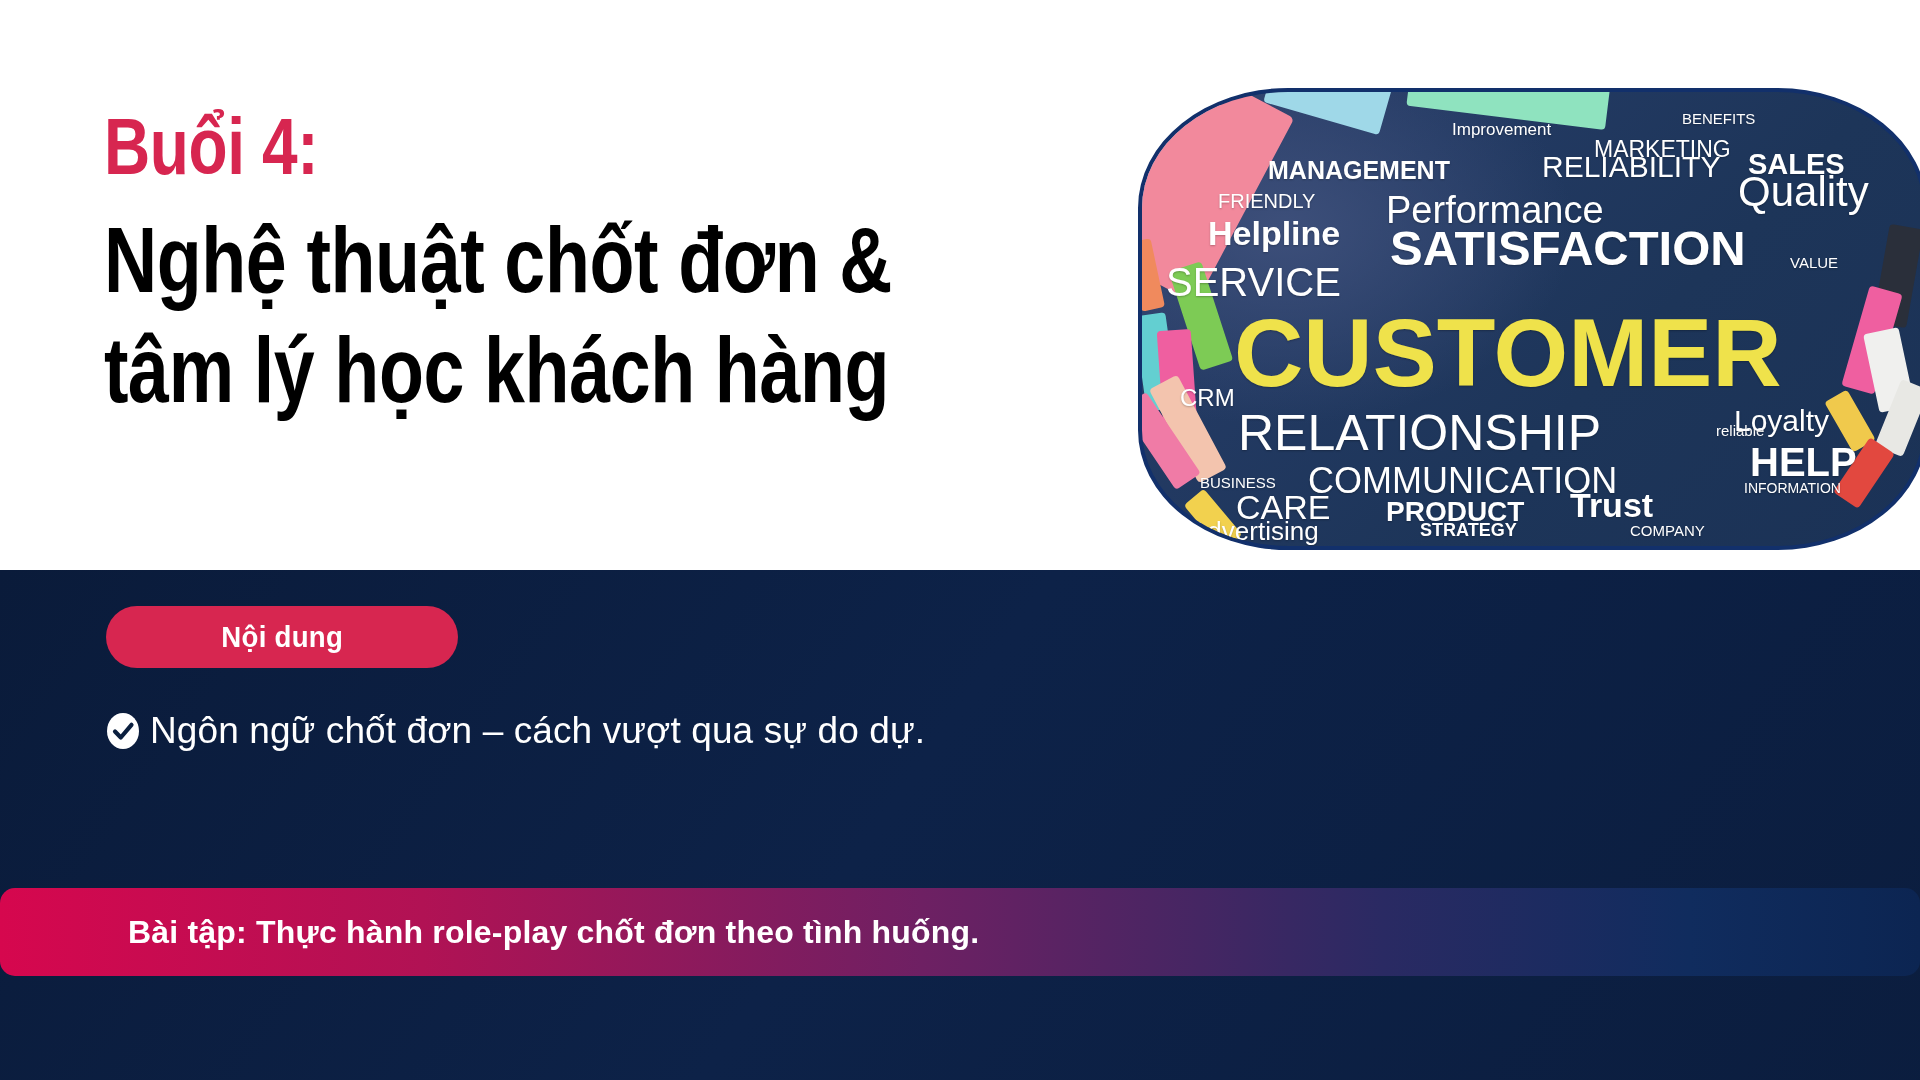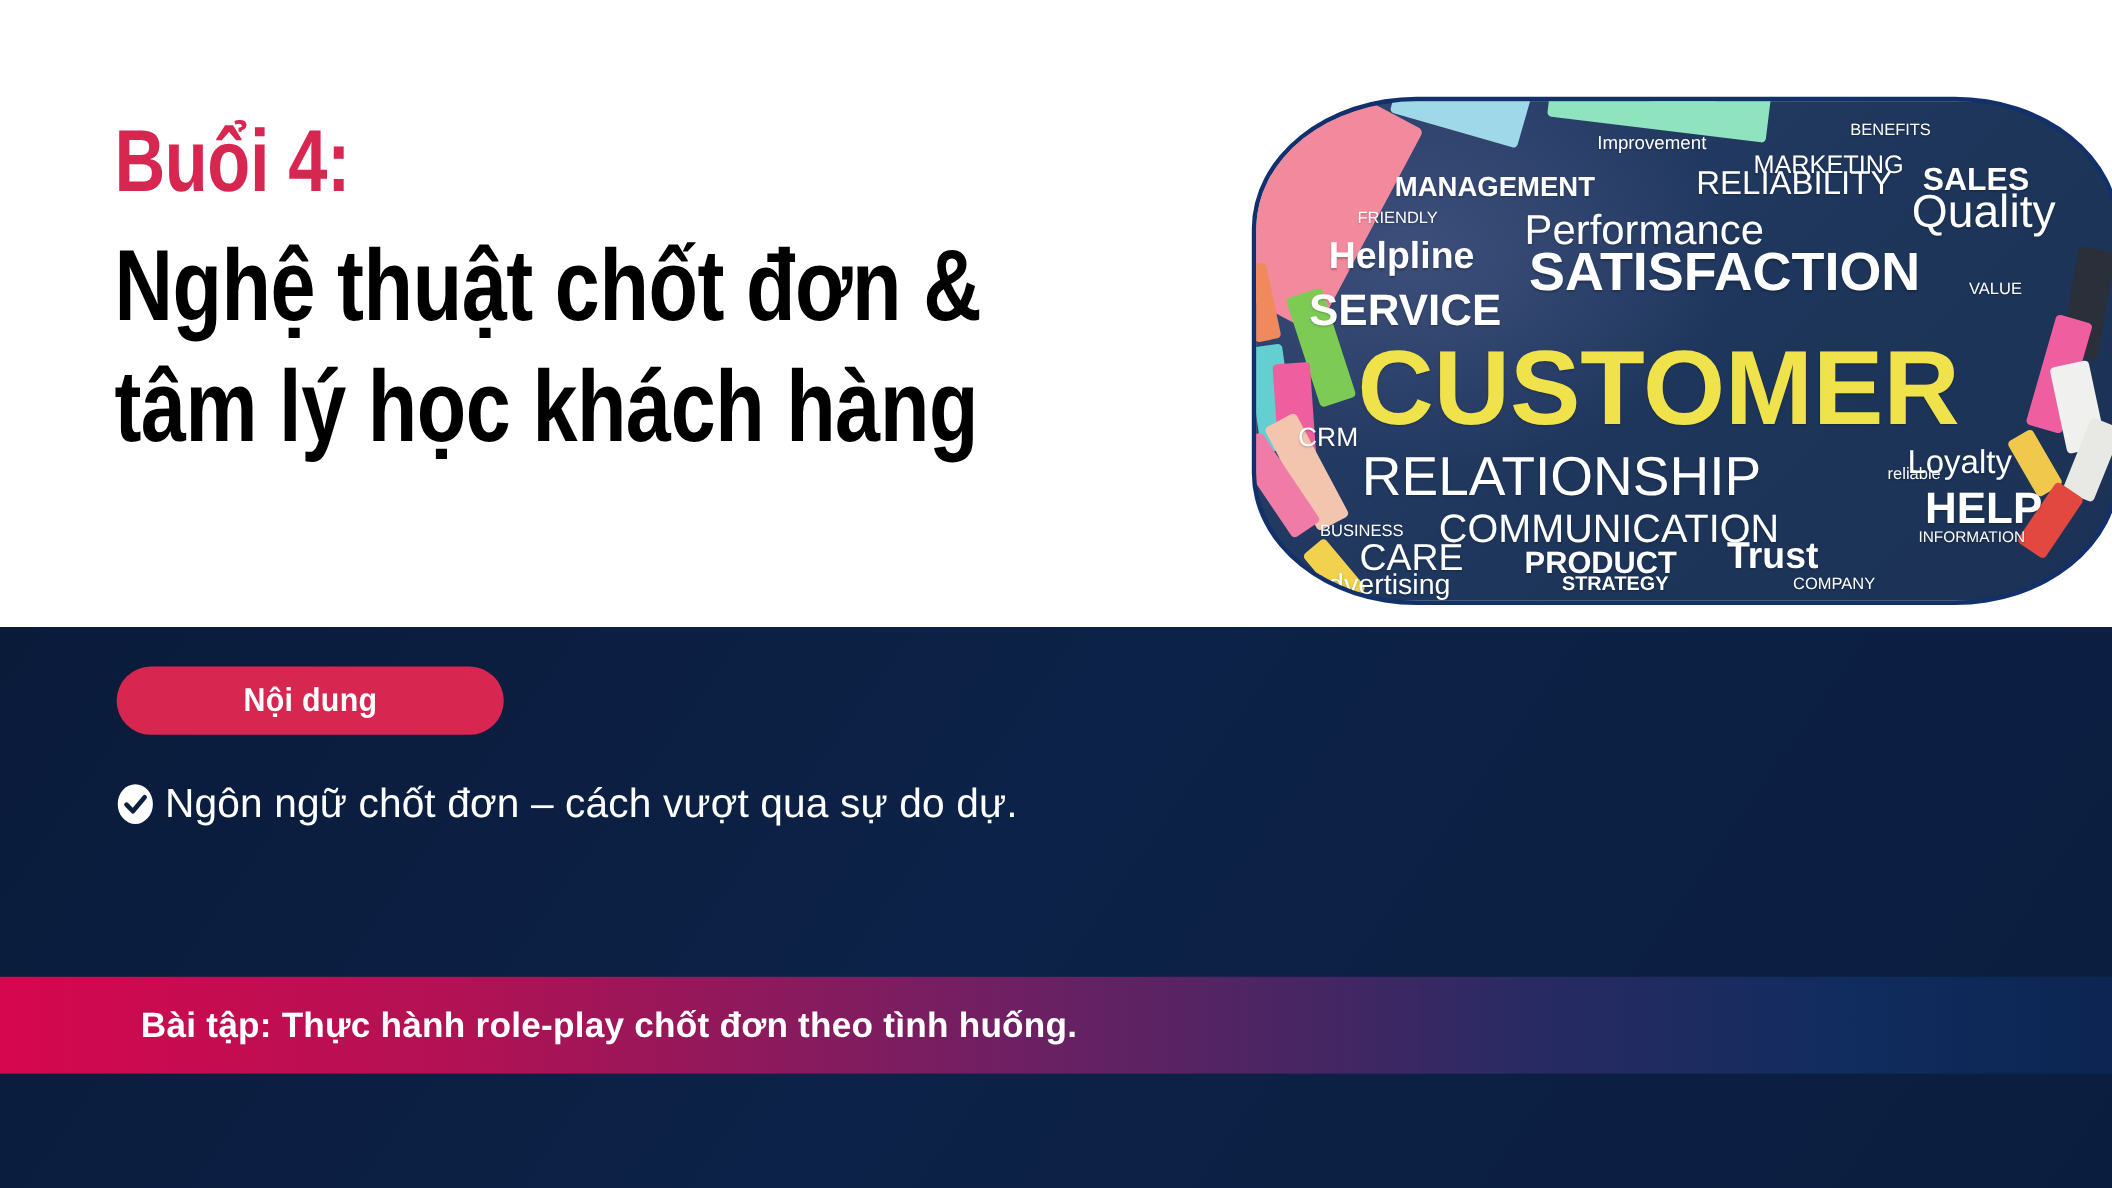--- a/index.html
+++ b/index.html
@@ -135,21 +135,21 @@
     font-size:37px;
     font-weight:400;
     white-space:nowrap;
     letter-spacing:0.1px;
   }
 
   .exercise-bar {
     position:absolute; left:0; top:318px;
     width:1920px; height:88px;
     background:linear-gradient(90deg,#D6074E 0%,#B11254 22%,#6E2063 48%,#2A2A63 72%,#102C5E 88%,#0C2552 100%);
-    display:flex; align-items:center;
+    display:flex; align-items:center;border-radius:15px;
   }
   .exercise-text {
     margin-left:128px;
     color:#ffffff;
     font-family:"Liberation Sans Narrow","Liberation Sans", sans-serif;
     font-weight:bold;
     font-size:32px;
     white-space:nowrap;
     letter-spacing:0.2px;
   }
@@ -189,25 +189,25 @@
       <div class="pin red1"></div>
 
       <div id="wc-words">
           <div class="wc-word" style="left: 310px; top: 28px; font-size: 17px; font-weight: 400; color: rgb(255, 255, 255);">Improvement</div>
           <div class="wc-word" style="left: 540px; top: 18px; font-size: 15px; font-weight: 400; color: rgb(255, 255, 255);">BENEFITS</div>
           <div class="wc-word" style="left: 452px; top: 44px; font-size: 23px; font-weight: 400; color: rgb(255, 255, 255);">MARKETING</div>
           <div class="wc-word" style="left: 606px; top: 56px; font-size: 29px; font-weight: 700; color: rgb(255, 255, 255);">SALES</div>
           <div class="wc-word" style="left: 126px; top: 64px; font-size: 25px; font-weight: 600; color: rgb(255, 255, 255);">MANAGEMENT</div>
           <div class="wc-word" style="left: 400px; top: 58px; font-size: 30px; font-weight: 400; color: rgb(255, 255, 255);">RELIABILITY</div>
           <div class="wc-word" style="left: 596px; top: 76px; font-size: 42px; font-weight: 400; color: rgb(255, 255, 255);">Quality</div>
-          <div class="wc-word" style="left: 92px; top: 98px; font-size: 15px; font-weight: 400; color: rgb(255, 255, 255);">FRIENDLY</div>
+          <div class="wc-word" style="left: 76px; top: 98px; font-size: 20px; font-weight: 400; color: rgb(255, 255, 255);">FRIENDLY</div>
           <div class="wc-word" style="left: 244px; top: 97px; font-size: 38px; font-weight: 400; color: rgb(255, 255, 255);">Performance</div>
           <div class="wc-word" style="left: 66px; top: 122px; font-size: 34px; font-weight: 600; color: rgb(255, 255, 255);">Helpline</div>
           <div class="wc-word" style="left: 248px; top: 128px; font-size: 49px; font-weight: 700; color: rgb(255, 255, 255);">SATISFACTION</div>
-          <div class="wc-word" style="left: 48px; top: 168px; font-size: 40px; font-weight: 700; color: rgb(255, 255, 255);">SERVICE</div>
+          <div class="wc-word" style="left: 24px; top: 168px; font-size: 40px; font-weight: 400; color: rgb(255, 255, 255);">SERVICE</div>
           <div class="wc-word" style="left: 648px; top: 162px; font-size: 15px; font-weight: 400; color: rgb(255, 255, 255);">VALUE</div>
           <div class="wc-word" style="left: 92px; top: 206px; font-size: 96px; font-weight: 700; color: rgb(239, 226, 75);">CUSTOMER</div>
           <div class="wc-word" style="left: 38px; top: 292px; font-size: 24px; font-weight: 400; color: rgb(255, 255, 255);">CRM</div>
           <div class="wc-word" style="left: 96px; top: 312px; font-size: 50px; font-weight: 400; color: rgb(255, 255, 255);">RELATIONSHIP</div>
           <div class="wc-word" style="left: 574px; top: 330px; font-size: 15px; font-weight: 400; color: rgb(255, 255, 255);">reliable</div>
           <div class="wc-word" style="left: 592px; top: 312px; font-size: 30px; font-weight: 400; color: rgb(255, 255, 255);">Loyalty</div>
           <div class="wc-word" style="left: 608px; top: 348px; font-size: 40px; font-weight: 600; color: rgb(255, 255, 255);">HELP</div>
           <div class="wc-word" style="left: 166px; top: 368px; font-size: 36px; font-weight: 400; color: rgb(255, 255, 255);">COMMUNICATION</div>
           <div class="wc-word" style="left: 58px; top: 382px; font-size: 15px; font-weight: 400; color: rgb(255, 255, 255);">BUSINESS</div>
           <div class="wc-word" style="left: 602px; top: 388px; font-size: 14px; font-weight: 400; color: rgb(255, 255, 255);">INFORMATION</div>

